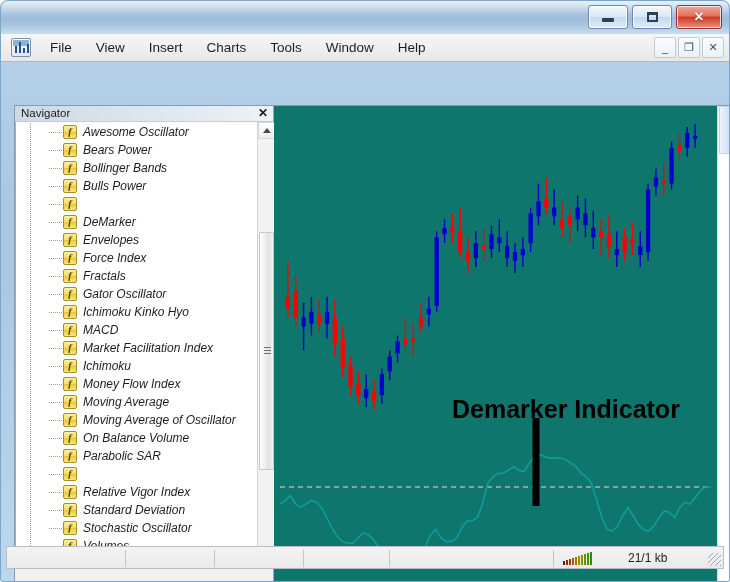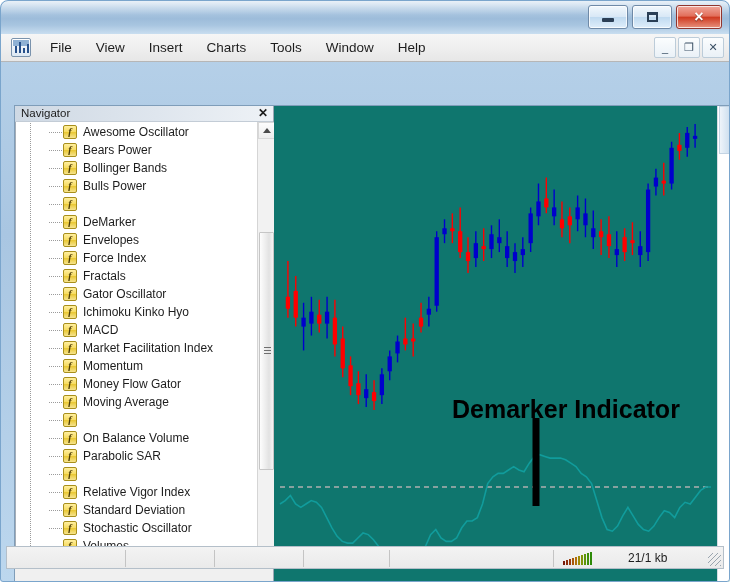--- a/index.html
+++ b/index.html
@@ -118,21 +118,21 @@
     background-size:2px 1px;
   }
   .fx-icon{
     position:absolute;left:47px;top:2px;width:14px;height:14px;
     background:linear-gradient(180deg,#ffef9f 0%,#f7dc62 48%,#e9c733 52%,#f6e48f 100%);
     border:1px solid #a88f1c;border-radius:2px;box-sizing:border-box;
     font-family:"Liberation Serif", serif;font-style:italic;font-weight:bold;
     font-size:10px;color:#4a3b06;text-align:center;line-height:12px;
   }
   .tree-label{
-    margin-left:67px;font-size:12px;color:#1d1d1d;white-space:nowrap;
+    margin-left:67px;font-size:12px;color:#1d1d1d;white-space:nowrap;font-style:italic;
   }
 
   
   .nav-scroll{
     position:absolute;right:0;top:0;width:17px;height:447px;
     background:#f2f2f2;border-left:1px solid #d5d5d5;box-sizing:border-box;
   }
   .sb-arrow{
     width:17px;height:17px;background:linear-gradient(180deg,#fdfdfd,#ededed);
     border:1px solid #d8d8d8;box-sizing:border-box;
@@ -335,38 +335,39 @@
             <div class="tree-row">
               <span class="guide-dots"></span>
               <span class="elbow"></span>
               <span class="fx-icon">f</span>
               <span class="tree-label">Market Facilitation Index</span>
             </div>
             <div class="tree-row">
               <span class="guide-dots"></span>
               <span class="elbow"></span>
               <span class="fx-icon">f</span>
-              <span class="tree-label">Momentum</span>
-            </div>
-            <div class="tree-row">
-              <span class="guide-dots"></span>
-              <span class="elbow"></span>
-              <span class="fx-icon">f</span>
-              <span class="tree-label">Money Flow Gator</span>
+              <span class="tree-label">Ichimoku</span>
+            </div>
+            <div class="tree-row">
+              <span class="guide-dots"></span>
+              <span class="elbow"></span>
+              <span class="fx-icon">f</span>
+              <span class="tree-label">Money Flow Index</span>
             </div>
             <div class="tree-row">
               <span class="guide-dots"></span>
               <span class="elbow"></span>
               <span class="fx-icon">f</span>
               <span class="tree-label">Moving Average</span>
             </div>
             <div class="tree-row">
               <span class="guide-dots"></span>
               <span class="elbow"></span>
               <span class="fx-icon">f</span>
+              <span class="tree-label">Moving Average of Oscillator</span>
             </div>
             <div class="tree-row">
               <span class="guide-dots"></span>
               <span class="elbow"></span>
               <span class="fx-icon">f</span>
               <span class="tree-label">On Balance Volume</span>
             </div>
             <div class="tree-row">
               <span class="guide-dots"></span>
               <span class="elbow"></span>

